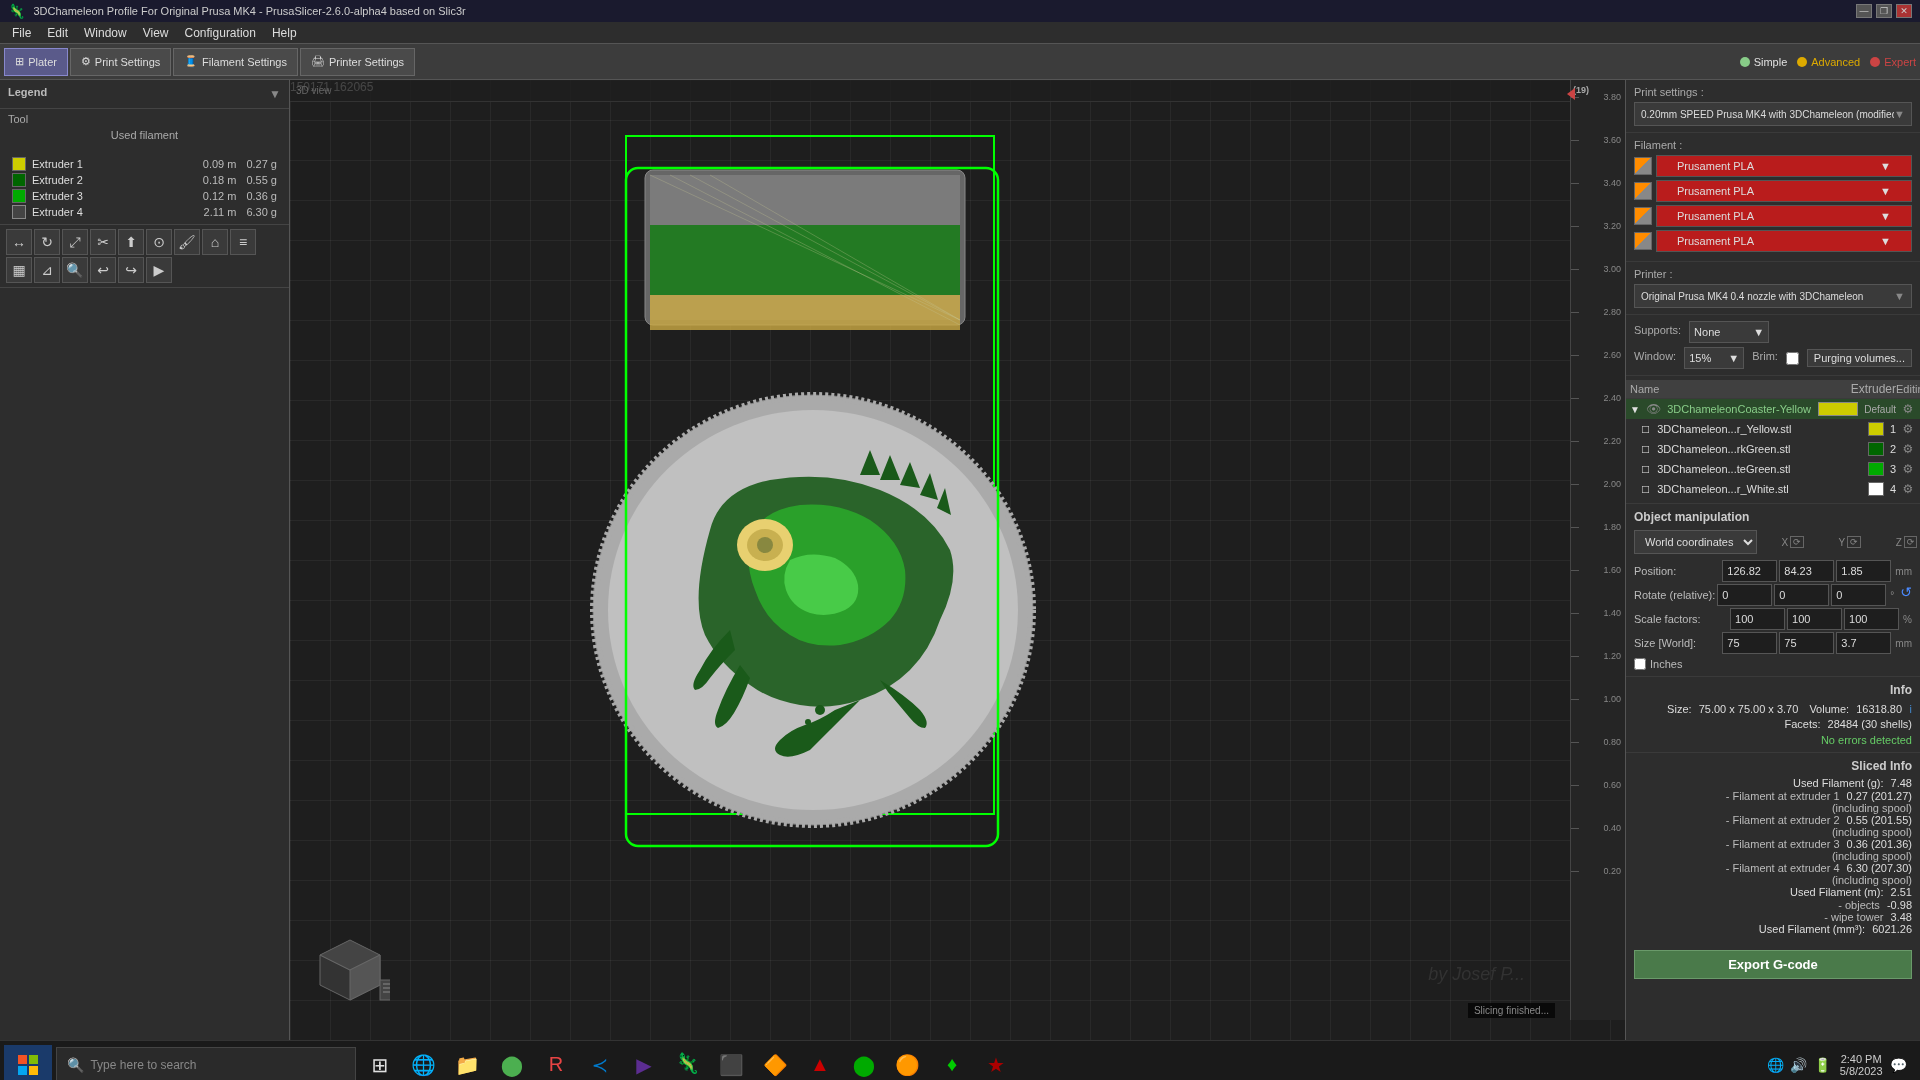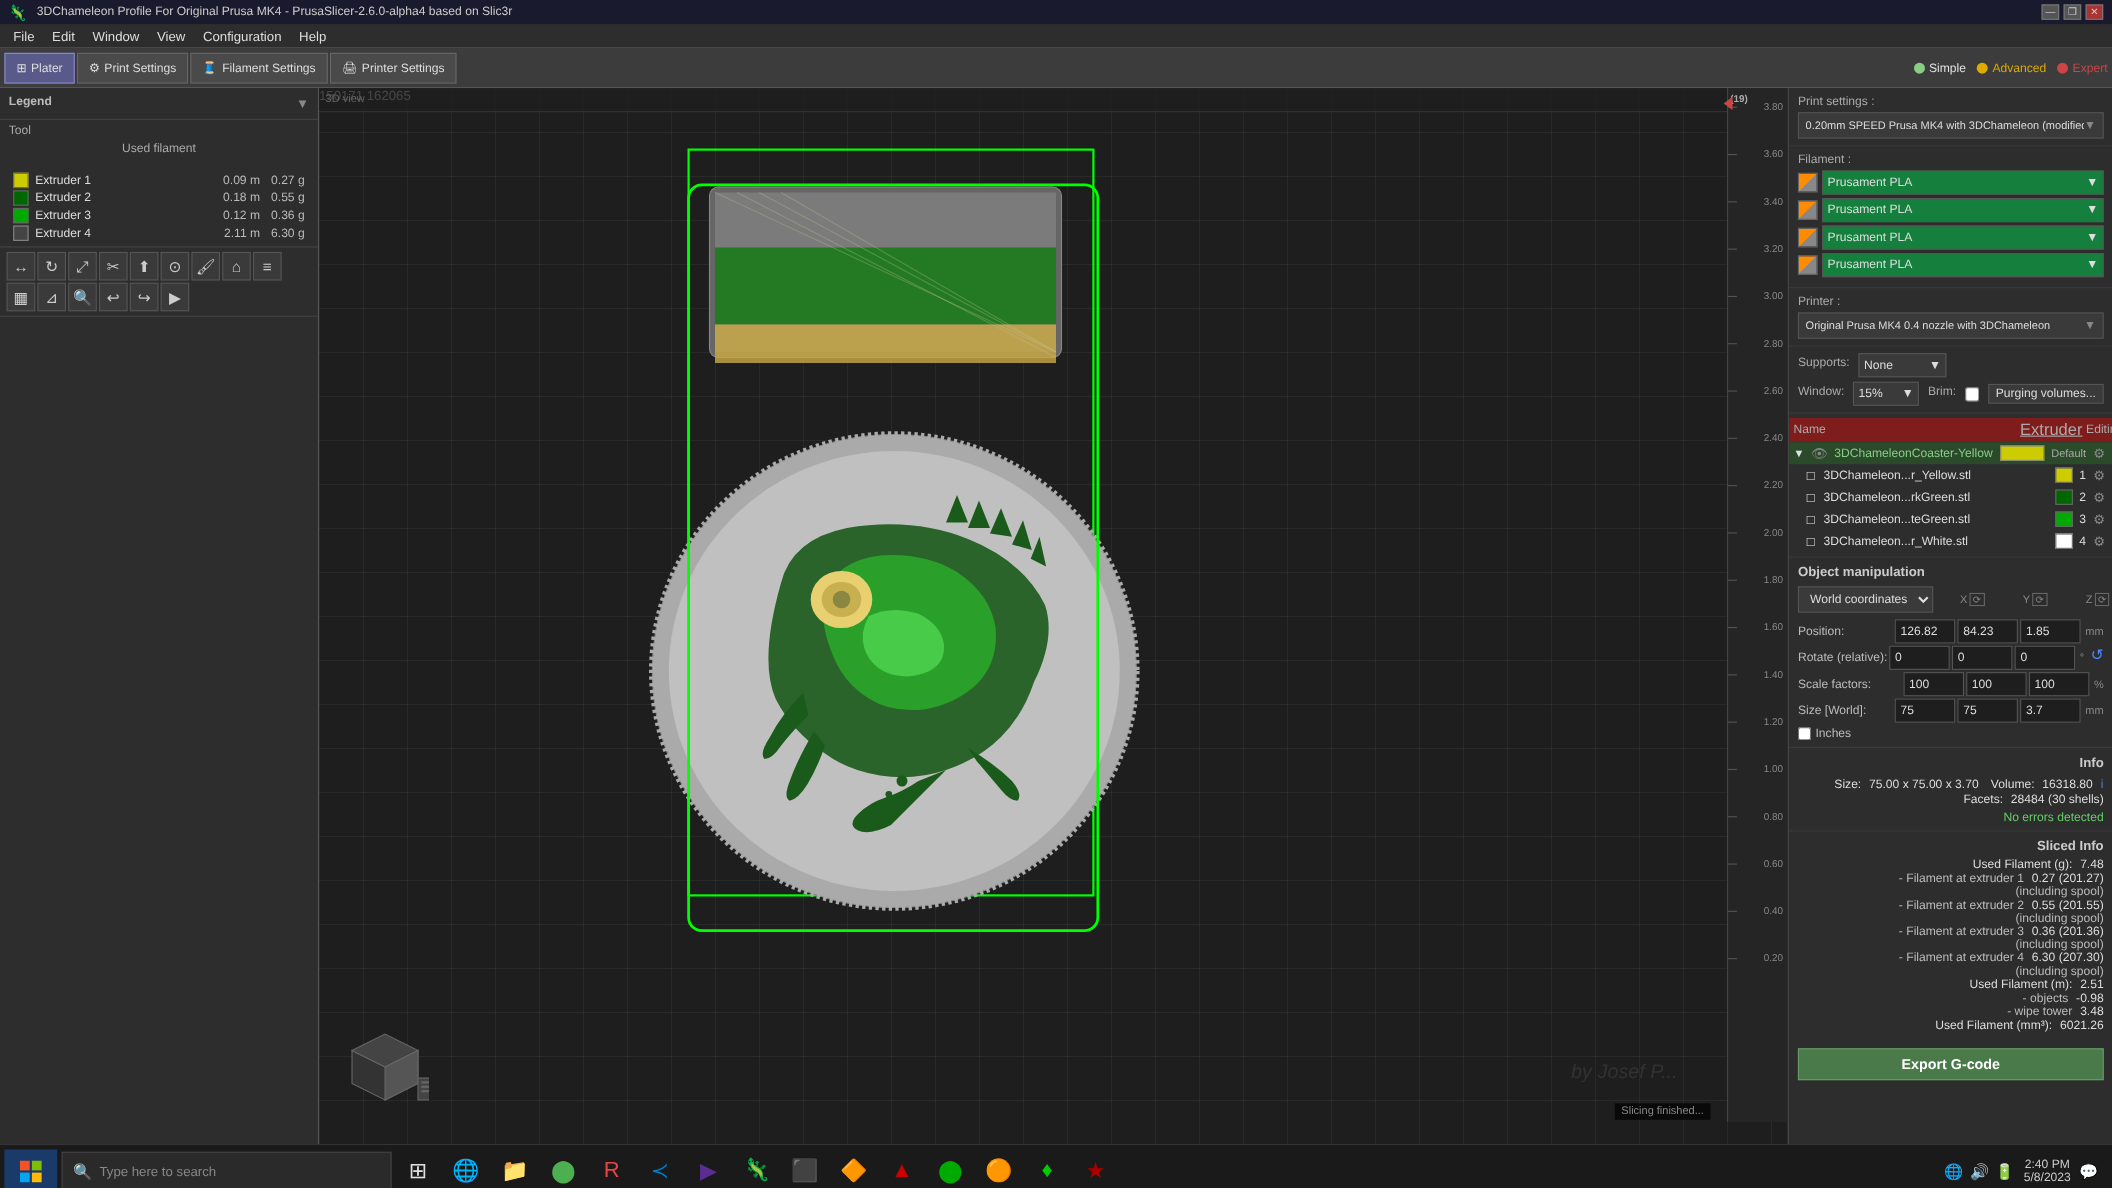--- a/index.html
+++ b/index.html
@@ -53,21 +53,21 @@
 
     
     .section { padding: 6px 8px; border-bottom: 1px solid #3a3a3a; }
     .section-label { font-size: 11px; color: #aaa; margin-bottom: 4px; }
     .dropdown { width: 100%; background: #3a3a3a; border: 1px solid #555; color: #ddd; padding: 3px 6px; font-size: 11px; height: 24px; cursor: pointer; display: flex; align-items: center; justify-content: space-between; }
     .dropdown-arrow { color: #888; }
 
     .filament-row-right { display: flex; align-items: center; gap: 4px; margin-bottom: 3px; }
     .fil-color-box { width: 18px; height: 18px; border: 1px solid #666; }
     .fil-color-box.orange-stripe { background: linear-gradient(135deg, #ff8c00 50%, #888 50%); }
-    .fil-select { flex: 1; background: #15803d; border: 1px solid #555; color: #ddd; padding: 2px 4px; font-size: 11px; height: 22px; }
+    .fil-select { flex: 1; background: #b91c1c; border: 1px solid #555; color: #ddd; padding: 2px 20px; font-size: 11px; height: 22px; }
     .object-row { display: flex; align-items: center; gap: 4px; padding: 2px 4px; }
     .object-row.selected { background: #3a3a6a; }
     .obj-name { flex: 1; color: #ddd; font-size: 11px; }
     .obj-settings-icon { width: 16px; height: 16px; color: #888; font-size: 12px; display: flex; align-items: center; justify-content: center; cursor: pointer; }
 
     
     .manip-section { padding: 6px 8px; }
     .manip-title { font-size: 12px; font-weight: bold; color: #ccc; margin-bottom: 6px; }
     .coord-row { display: flex; align-items: center; margin-bottom: 2px; }
     .coord-label { width: 100px; font-size: 11px; color: #bbb; }
@@ -122,23 +122,23 @@
 
     
     .sliced-indicator { position: absolute; bottom: 22px; right: 70px; font-size: 10px; color: #888; background: rgba(0,0,0,0.7); padding: 2px 6px; }
 
     
     .mode-indicator { display: flex; align-items: center; gap: 4px; }
     .mode-dot { width: 10px; height: 10px; border-radius: 50%; }
     .mode-label { font-size: 11px; cursor: pointer; }
 
     
-    .obj-list-header { display: flex; align-items: center; padding: 2px 4px; background: #7f1d1d; border-bottom: 1px solid #3a3a3a; }
+    .obj-list-header { display: flex; align-items: center; padding: 2px 4px; background: #404040; border-bottom: 1px solid #3a3a3a; }
     .obj-hdr-name { flex: 1; font-size: 11px; color: #aaa; }
-    .obj-hdr-ext { width: 60px; font-size: 15px; color: #aaa; text-align: left; text-decoration: underline; }
+    .obj-hdr-ext { width: 60px; font-size: 12px; color: #aaa; text-align: right; }
     .obj-hdr-edit { width: 20px; font-size: 11px; color: #aaa; }
     .reset-icon { font-size: 14px; color: #4a8aff; margin-left: 4px; cursor: pointer; }
 
     .checkbox-row { display: flex; align-items: center; gap: 4px; margin-top: 4px; }
     .checkbox-row input { width: 12px; height: 12px; }
     .checkbox-row label { font-size: 11px; color: #bbb; }
     .settings-select { background: #3a3a3a; border: 1px solid #555; color: #ddd; padding: 2px 4px; font-size: 11px; height: 22px; }
     .purge-btn { background: #3a3a3a; border: 1px solid #555; color: #ddd; padding: 2px 6px; font-size: 11px; cursor: pointer; }
 
     .top-viewport-bar { position: absolute; top: 0; left: 0; right: 55px; height: 22px; background: rgba(30,30,30,0.8); display: flex; align-items: center; padding: 0 6px; font-size: 10px; color: #888; border-bottom: 1px solid #333; }

